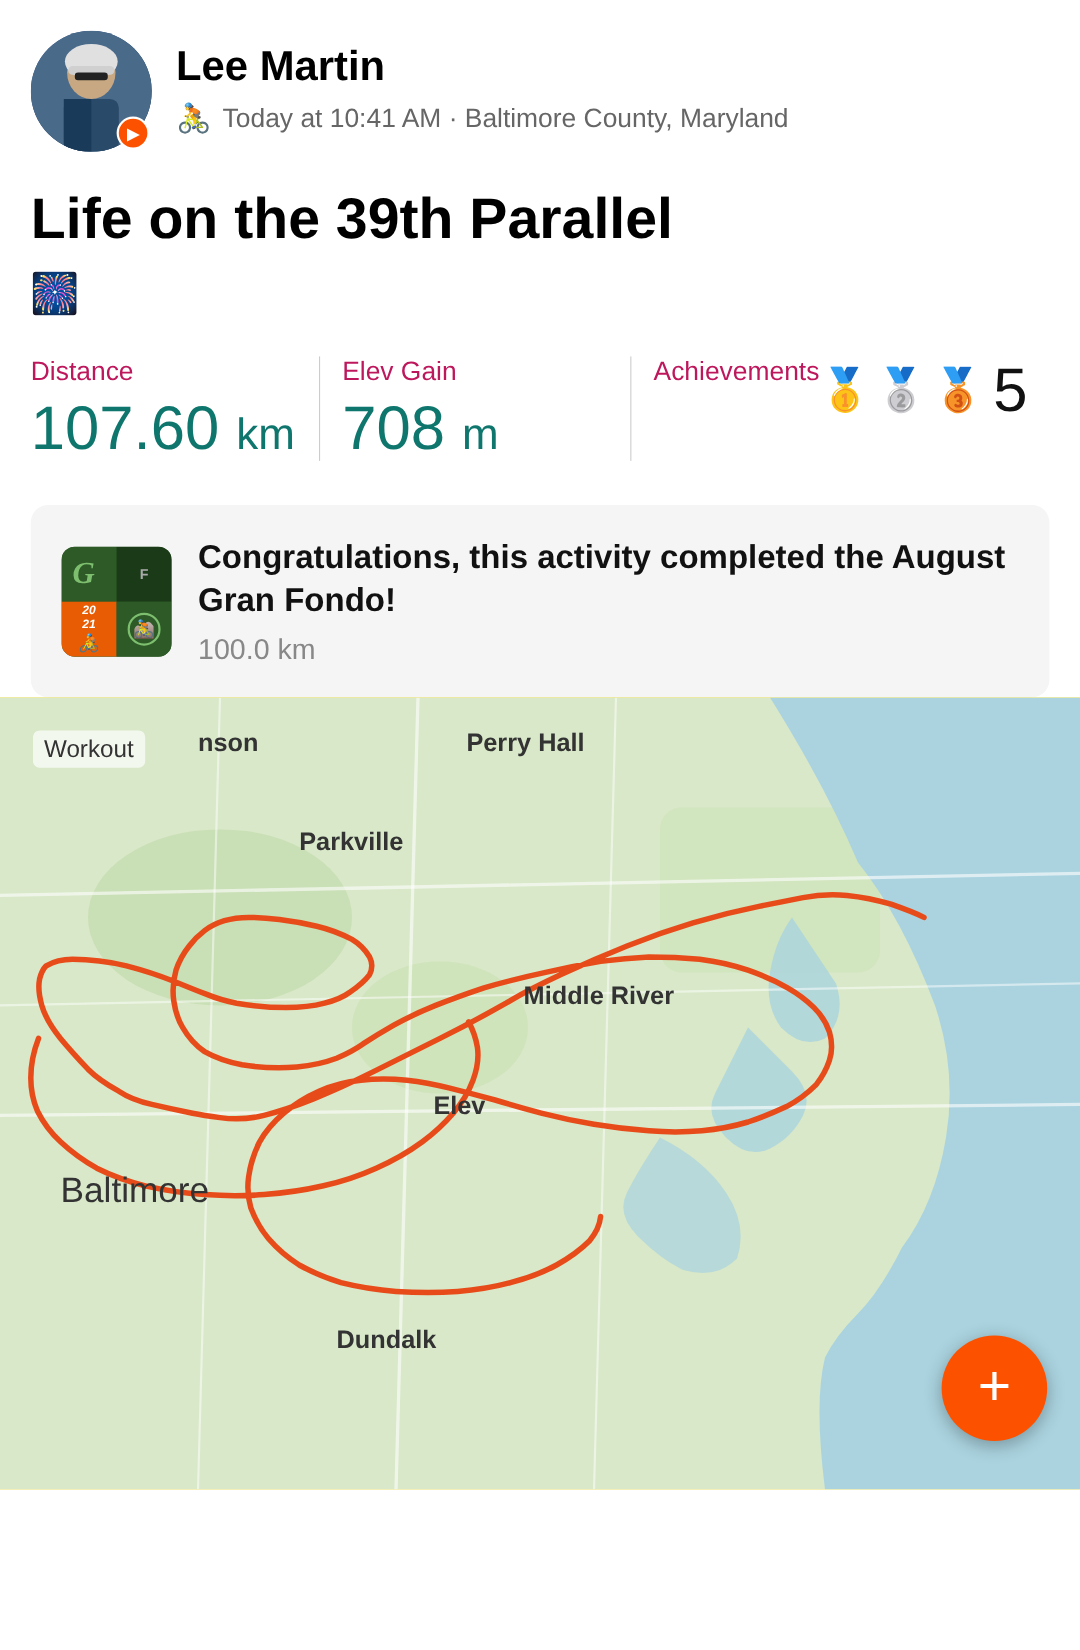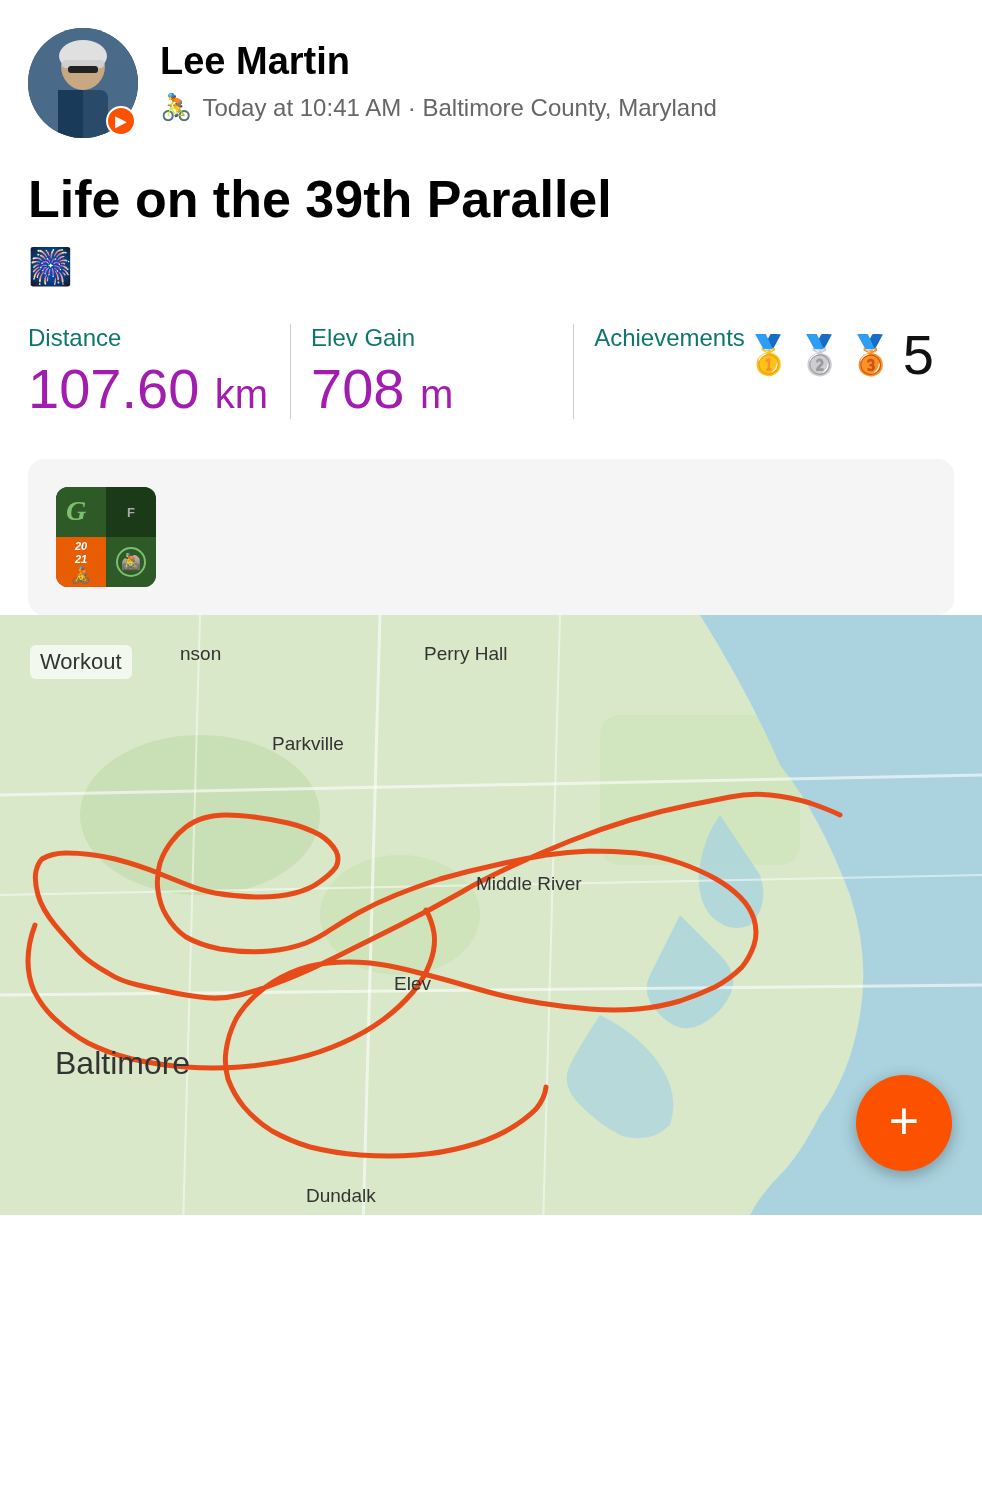--- a/index.html
+++ b/index.html
@@ -142,29 +142,29 @@
       padding-right: 20px;
     }
 
     .stat-item.with-divider {
       border-right: 1.5px solid #cccccc;
       margin-right: 20px;
     }
 
     .stat-label {
       font-size: 24px;
-      color: #0f766e;
+      color: #be185d;
       margin-bottom: 6px;
       font-weight: 400;
     }
 
     .stat-value {
       font-size: 56px;
       font-weight: 300;
-      color: #a21caf;
+      color: #0f766e;
       line-height: 1.1;
     }
 
     .stat-value .unit {
       font-size: 40px;
       font-weight: 300;
     }
 
     .achievements-stat {
       display: flex;
@@ -240,39 +240,39 @@
     }
 
     .achievement-distance {
       font-size: 26px;
       color: #888888;
     }
 
     
     .map-container {
       width: 100%;
-      height: 600px;
+      height: 720px;
       position: relative;
       overflow: hidden;
       background: #fde047;
     }
 
     .map-bg {
       width: 100%;
       height: 100%;
       position: relative;
       background: #d4e6c3;
     }
 
     
     .map-label {
       position: absolute;
-      font-size: 19px;
+      font-size: 23px;
       color: #333333;
-      font-weight: 400;
+      font-weight: 700;
       white-space: nowrap;
       font-family: Arial, sans-serif;
     }
 
     .map-label.large {
       font-size: 32px;
       font-weight: 500;
     }
 
     
@@ -405,20 +405,24 @@
         <span style="font-size:16px;">🚴</span>
       </div>
       <div class="badge-quadrant badge-q4">
         <svg width="40" height="40" viewBox="0 0 40 40">
           <circle cx="20" cy="20" r="14" fill="none" stroke="#7dbf6e" stroke-width="2"></circle>
           <text x="10" y="25" font-size="16" fill="#7dbf6e">🚵</text>
         </svg>
       </div>
     </div>
 
+    <div class="achievement-text">
+      <div class="achievement-title">Congratulations, this activity completed the August Gran Fondo!</div>
+      <div class="achievement-distance">100.0 km</div>
+    </div>
   </div>
 
 </div>
 
 <div class="map-container">
   <div class="map-bg">
 
     <svg width="982" height="720" viewBox="0 0 982 720" xmlns="http://www.w3.org/2000/svg" style="position:absolute;top:0;left:0;">
 
       <rect width="982" height="720" fill="#d8e8c8"></rect>

